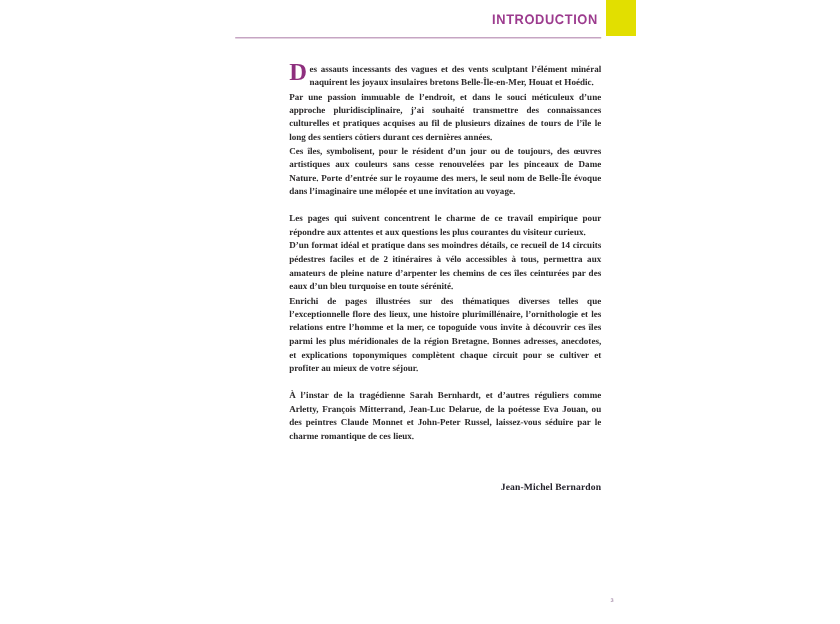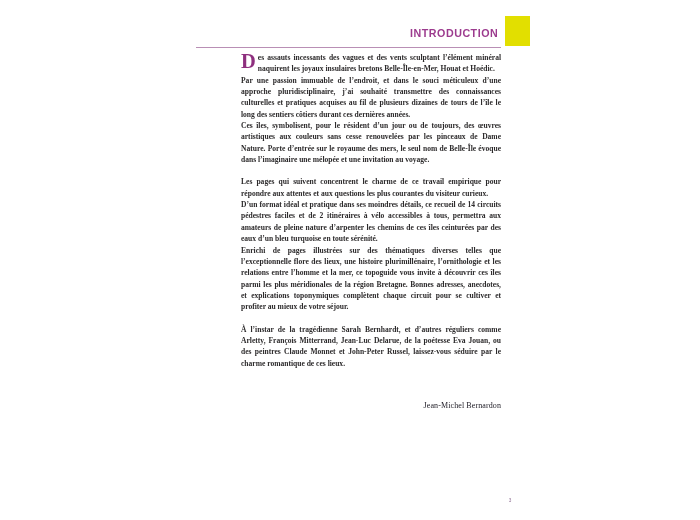--- a/index.html
+++ b/index.html
@@ -12,21 +12,21 @@
     background: #ffffff;
     font-family: "Liberation Serif", "DejaVu Serif", serif;
     overflow: hidden;
     position: relative;
   }
 
   
   .header-band {
     position: absolute;
     left: 0;
-    top: 16px;
+    top: 0;
     width: 628px;
     height: 40px;
   }
   .header-rule {
     position: absolute;
     left: 196px;
     top: 31px;
     width: 305px;
     height: 1.4px;
     background: #b98fb5;
@@ -91,21 +91,21 @@
   }
 
   
   .signature {
     position: absolute;
     left: 241px;
     top: 401px;
     width: 260px;
     text-align: right;
     font-size: 8px;
-    font-weight: normal;
+    font-weight: bold;
     color: #23212a;
     letter-spacing: 0.1px;
   }
 
   
   .folio {
     position: absolute;
     left: 504px;
     top: 498px;
     width: 12px;

